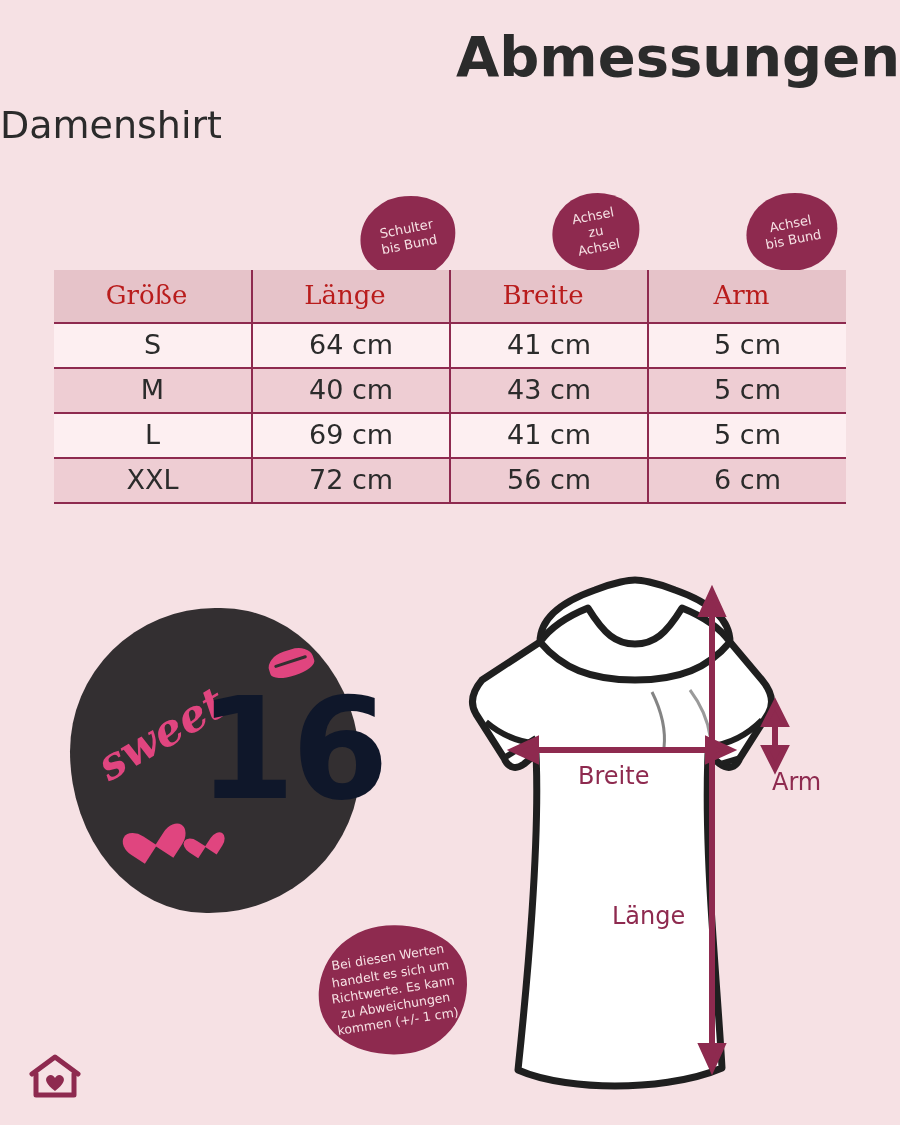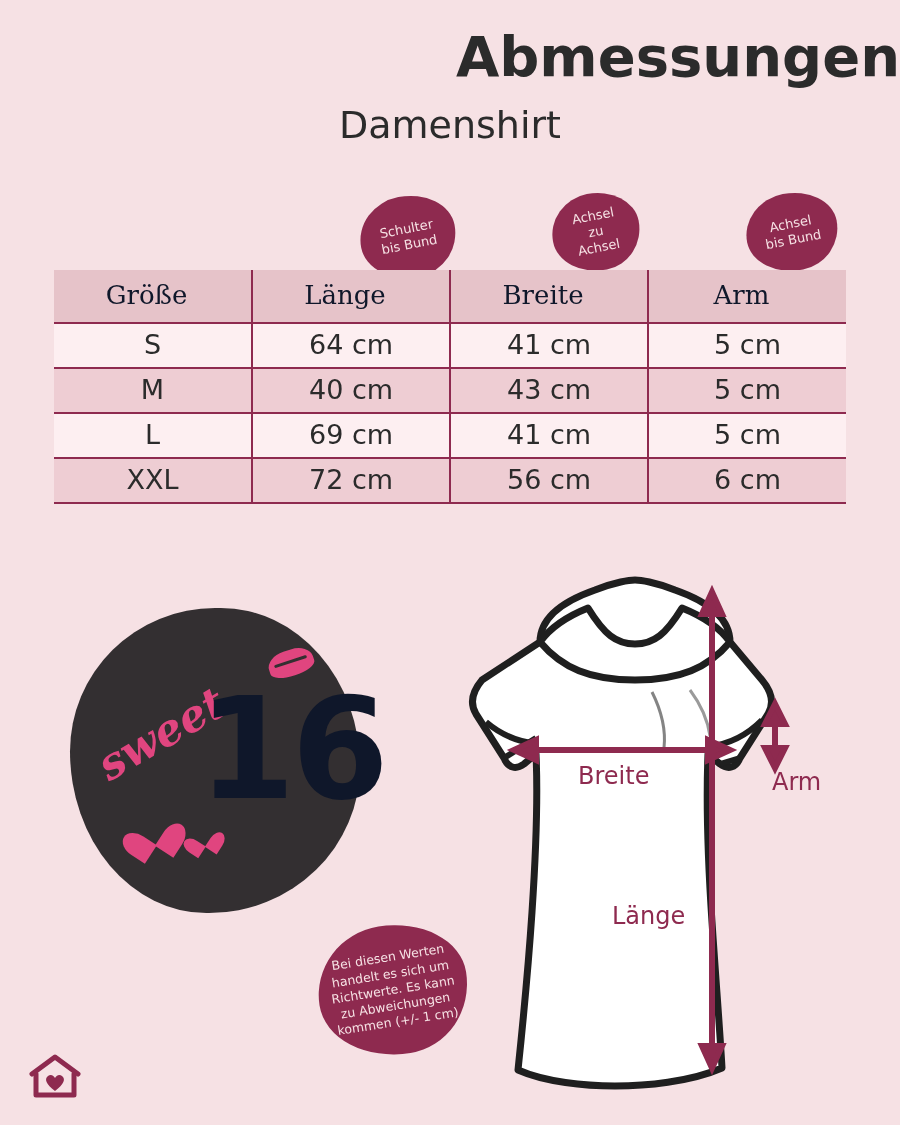--- a/index.html
+++ b/index.html
@@ -14,21 +14,21 @@
   
   .title {
     position: absolute; top: 24px; left: 0; width: 900px;
     text-align: right;
     font-family: "DejaVu Sans", sans-serif;
     font-size: 56px; font-weight: 700; color: #2b2b2b;
     letter-spacing: 0px;
   }
   .subtitle {
     position: absolute; top: 103px; left: 0; width: 900px;
-    text-align: center;
+    text-align: left;
     font-size: 38px; font-weight: 400; color: #2b2b2b;
   }
 
   
   .badge {
     position: absolute;
     background: #8e2a4f;
     color: #f6e1e4;
     display: flex; align-items: center; justify-content: center;
     text-align: center;
@@ -49,21 +49,21 @@
     border-radius: 47% 53% 45% 55% / 53% 45% 55% 47%;
     padding: 10px;
   }
 
   
   .table-wrap { position: absolute; left: 54px; top: 270px; width: 792px; }
   table { border-collapse: collapse; width: 792px; }
   thead th {
     background: #e6c3c9;
     font-family: "DejaVu Serif", serif;
-    font-size: 26px; font-weight: 400; color: #0f172a;
+    font-size: 26px; font-weight: 400; color: #b91c1c;
     padding: 10px 12px 12px 0;
     text-align: center;
     border-right: 2px solid #8e2a4f;
   }
   thead th:last-child { border-right: none; }
   tbody td {
     font-size: 27px; color: #2b2b2b; text-align: center;
     padding: 5px 0 7px 0;
     border-top: 2px solid #8e2a4f;
     border-right: 2px solid #8e2a4f;

